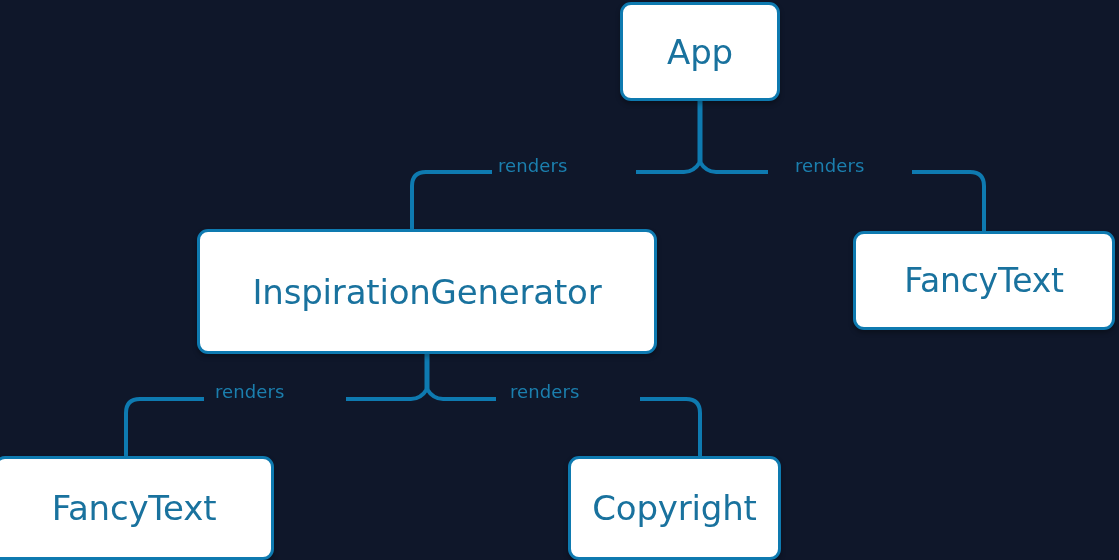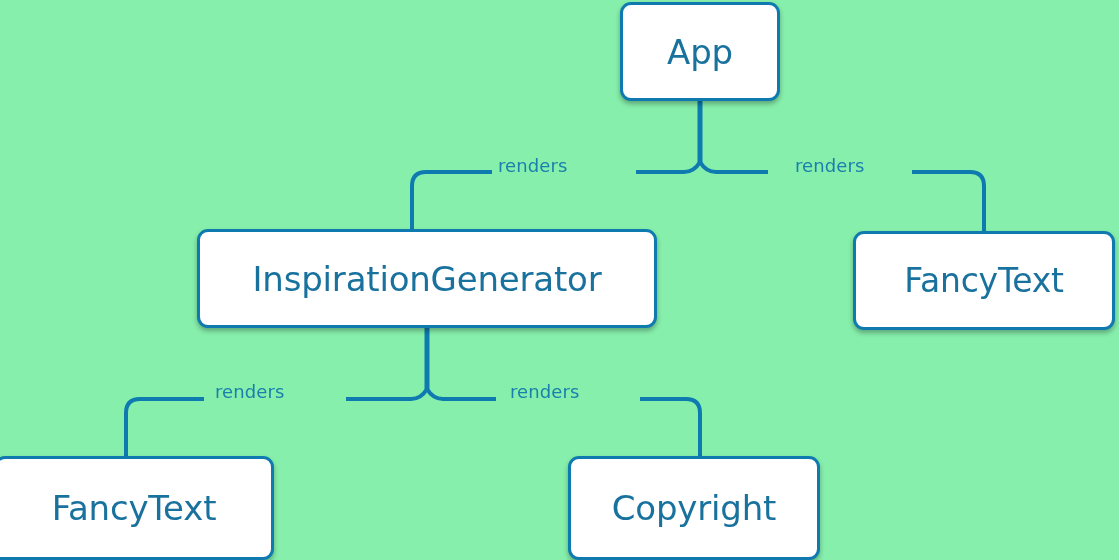--- a/index.html
+++ b/index.html
@@ -10,21 +10,21 @@
     width: 1119px;
     height: 560px;
     background: #4a7050;
     font-family: "DejaVu Sans", sans-serif;
     overflow: hidden;
   }
   #diagram {
     position: relative;
     width: 1119px;
     height: 560px;
-    background: #86efac;
+    background: #0f172a;
   }
   #edge-layer {
     position: absolute;
     left: 0;
     top: 0;
     width: 1119px;
     height: 560px;
   }
   .node {
     position: absolute;
@@ -40,24 +40,24 @@
   }
   .node-label {
     color: #19729e;
     font-size: 34px;
     line-height: 1;
     white-space: nowrap;
     letter-spacing: -0.2px;
   }
   
   #node-app        { left: 620px; top: 2px;   width: 160px; height: 99px; }
-  #node-inspgen    { left: 197px; top: 229px; width: 460px; height: 99px; }
+  #node-inspgen    { left: 197px; top: 229px; width: 460px; height: 125px; }
   #node-fancy-right{ left: 853px; top: 231px; width: 262px; height: 99px; }
   #node-fancy-left { left: -6px;  top: 456px; width: 280px; height: 104px; border-bottom-left-radius: 0; border-bottom-right-radius: 11px; }
-  #node-copyright  { left: 568px; top: 456px; width: 252px; height: 104px; }
+  #node-copyright  { left: 568px; top: 456px; width: 213px; height: 104px; }
 
   #node-fancy-right .node-label { font-size: 33px; }
   #node-app .node-label { font-size: 34px; }
 
   .edge-label {
     position: absolute;
     color: #1b7fae;
     font-size: 18px;
     line-height: 1;
     white-space: nowrap;

